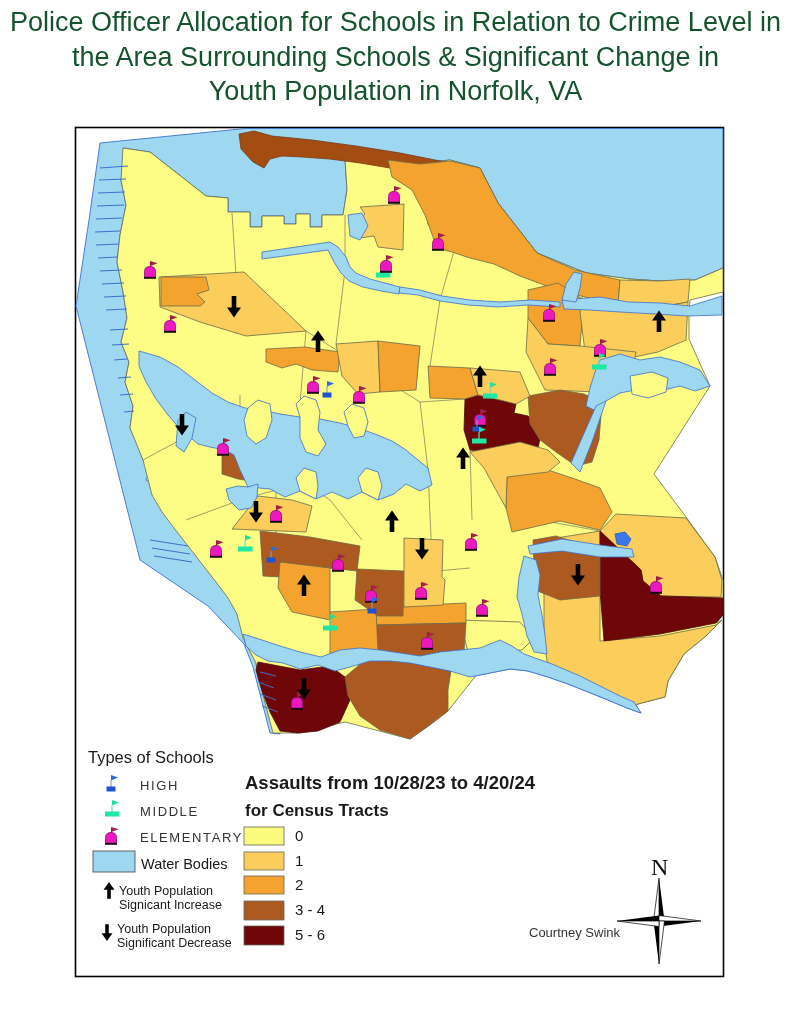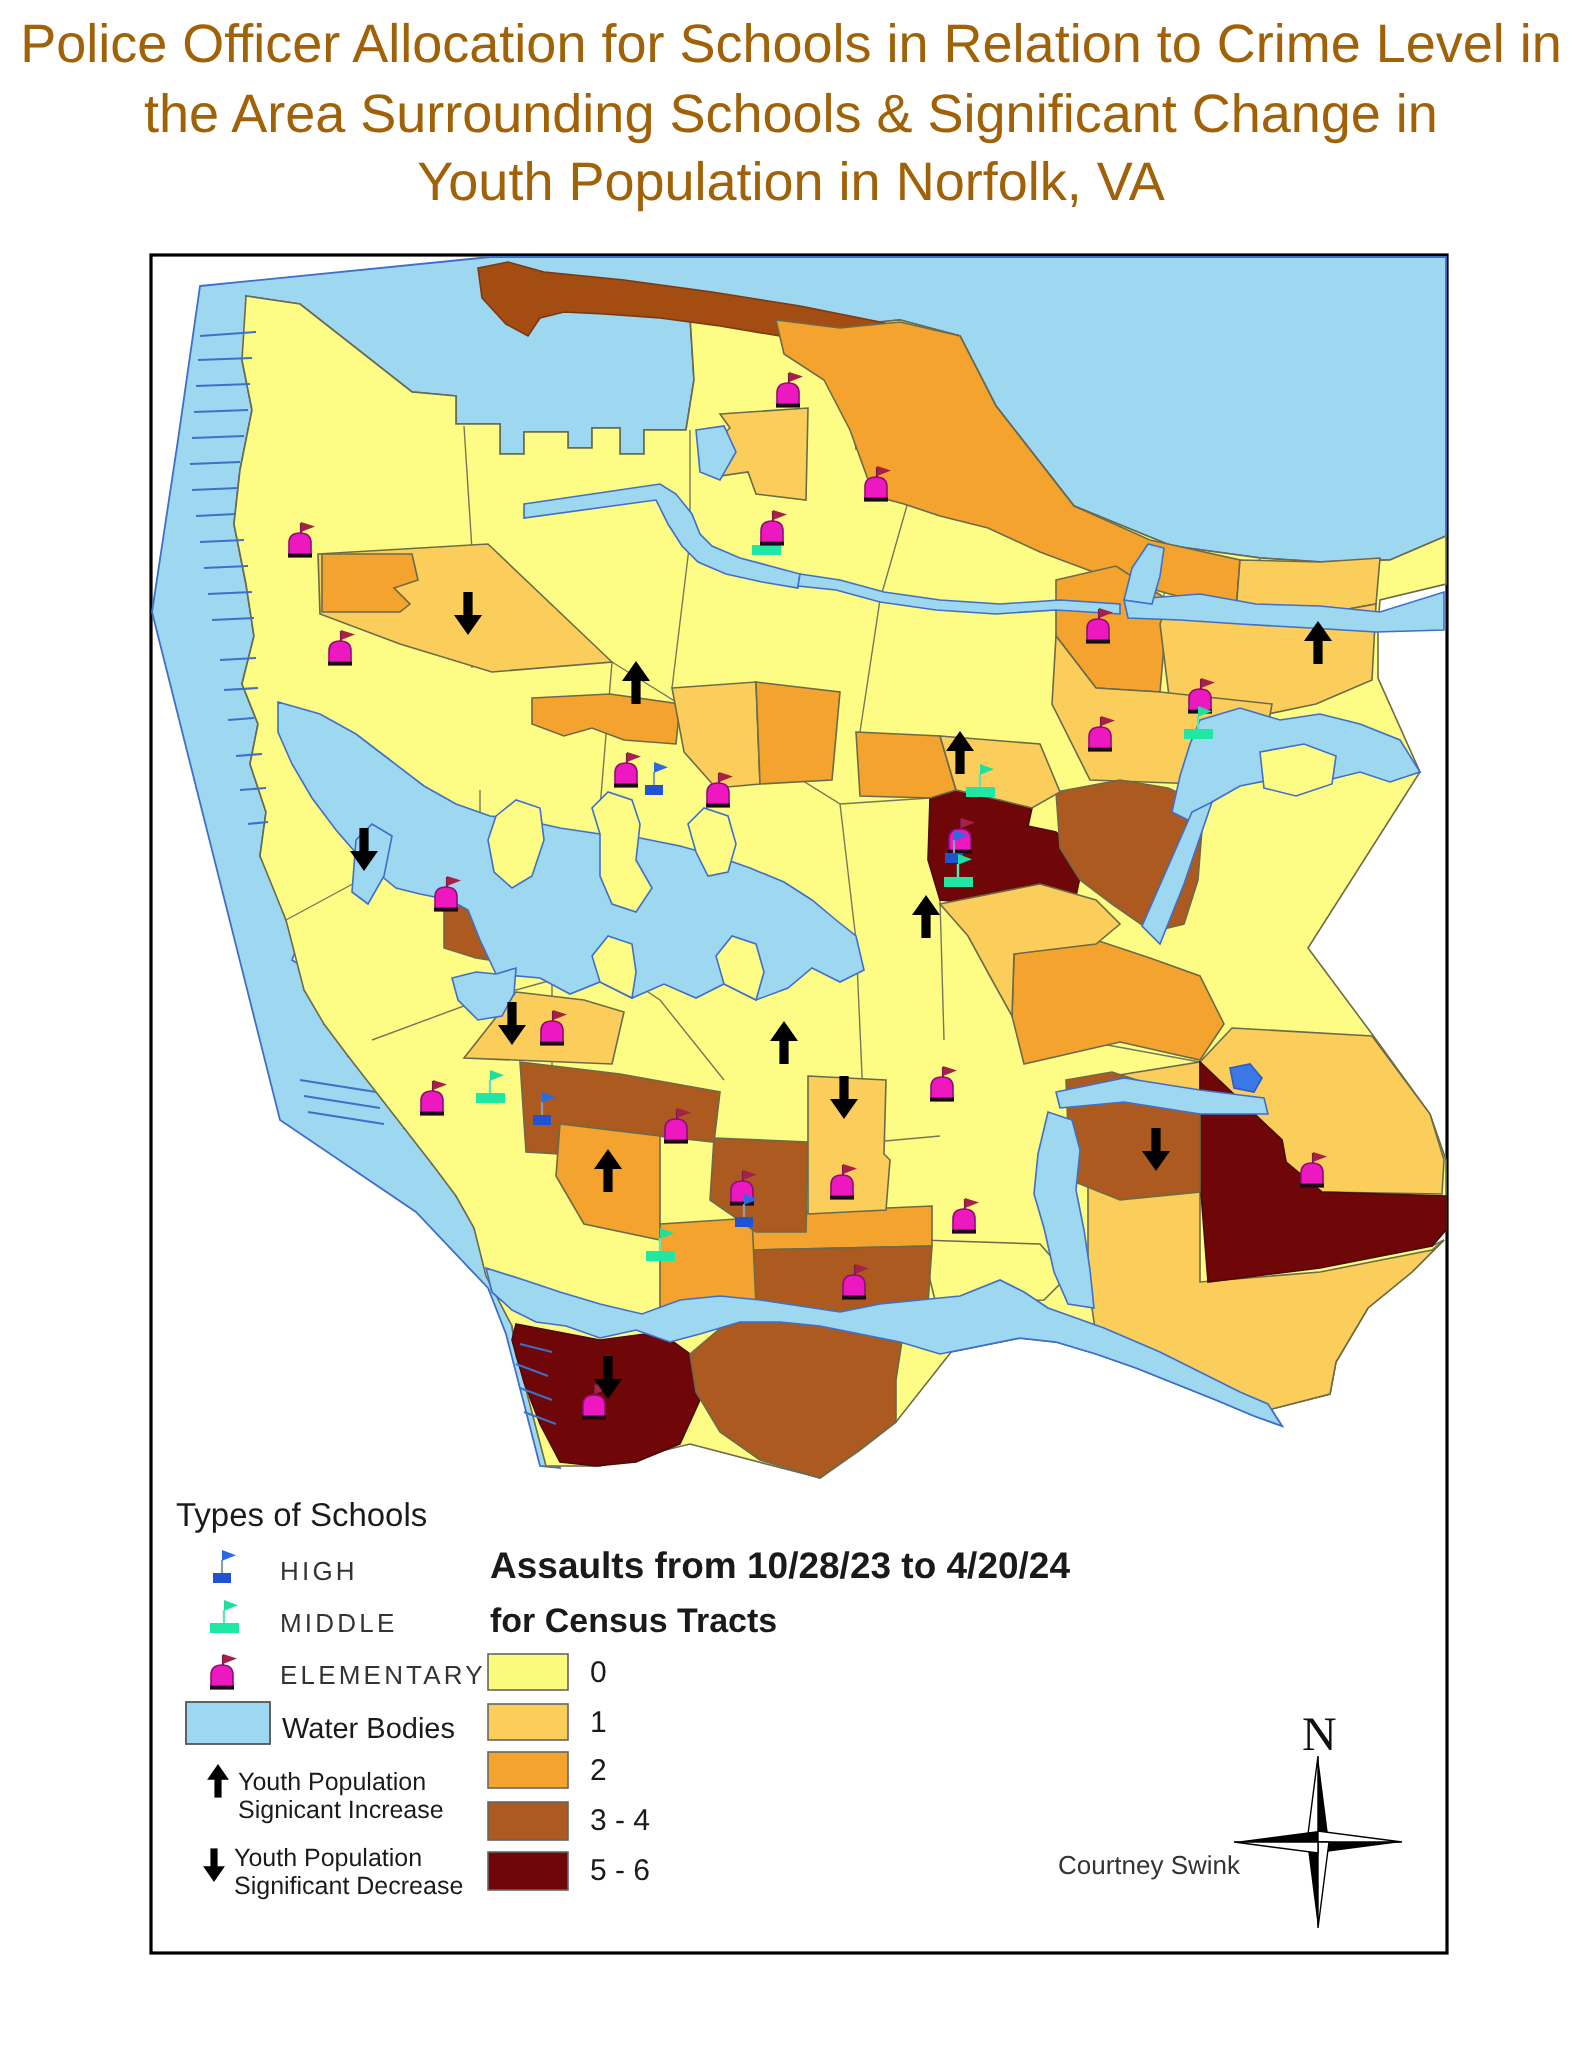--- a/index.html
+++ b/index.html
@@ -1,18 +1,18 @@
 <!DOCTYPE html>
 <html><head>
 <meta charset="utf-8">
 <style>
   html,body{margin:0;padding:0;background:#ffffff;}
   body{width:791px;height:1024px;font-family:"Liberation Sans",sans-serif;}
   .title{position:absolute;top:5px;left:0;width:791px;text-align:center;
-         font-size:27px;line-height:34.5px;color:#a16207;}
+         font-size:27px;line-height:34.5px;color:#14532d;}
 </style>
 </head>
 <body>
 
 <div class="title">Police Officer Allocation for Schools in Relation to Crime Level in<br>the Area Surrounding Schools &amp; Significant Change in<br>Youth Population in Norfolk, VA</div>
 <svg width="791" height="1024" viewBox="0 0 791 1024" style="position:absolute;top:0;left:0">
 
 <rect x="75.5" y="127.5" width="648" height="849" fill="#ffffff" stroke="#000000" stroke-width="1.6"></rect>
 <g id="MAP">
 

